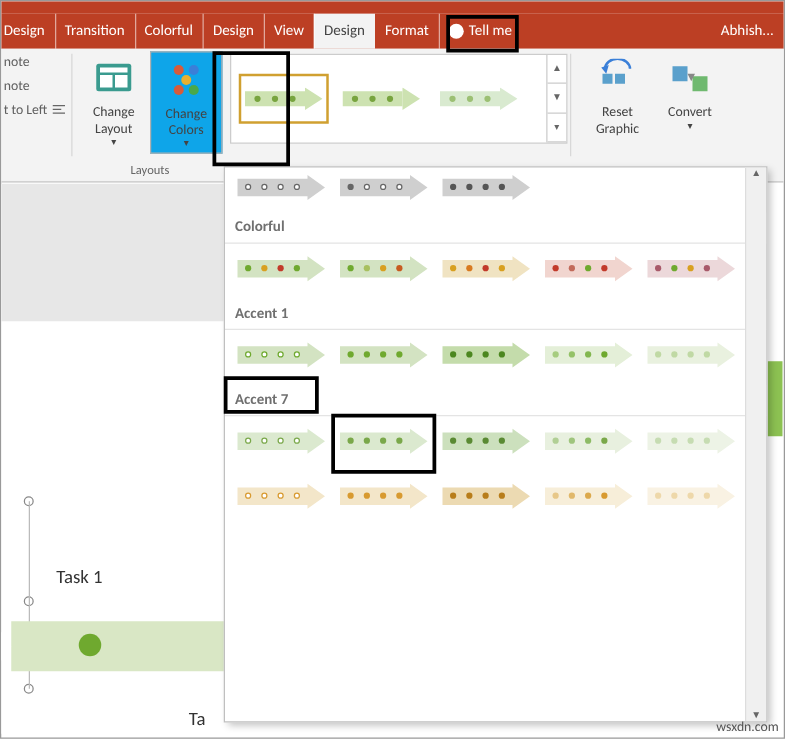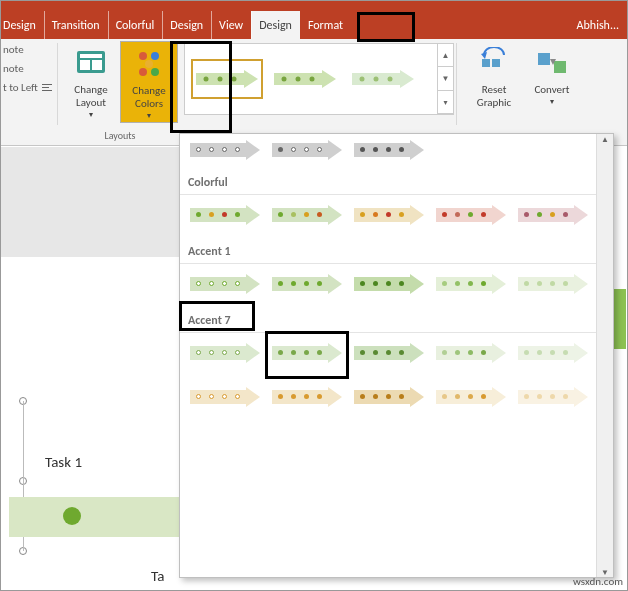--- a/index.html
+++ b/index.html
@@ -20,21 +20,21 @@
   .ribbon { height: 107px; background: #f3f3f3; border-bottom: 1px solid #c6c6c6; display: flex; position: relative; }
   .ribgroup { display: flex; flex-direction: column; align-items: center; padding: 2px 4px 0 4px; }
   .ribgroup .label { font-size: 10px; color: #666; margin-top: auto; padding-bottom: 3px; }
   .rg-sep { width:1px; background:#d8d8d8; margin:4px 0 20px 0;}
 
   .leftstub { width: 56px; padding:4px 2px; font-size:11px; color:#606060;}
   .leftstub div { margin-bottom:6px; white-space:nowrap;}
 
   .bigbtn { display:flex; flex-direction:column; align-items:center; width:58px; padding:2px 2px; font-size:11px; color:#444; cursor:pointer; text-align:center;}
   .bigbtn .ico { width:32px; height:32px; margin:4px 0;}
-  .bigbtn.active { background:#eab308; border:1px solid #b0b0b0;}
+  .bigbtn.active { background:#0ea5e9; border:1px solid #b0b0b0;}
   .caret { font-size:8px;}
 
   .style-gallery { width:270px; height:72px; background:#fff; border:1px solid #ccc; margin:4px 2px; position:relative; display:flex; align-items:center; padding:0 6px; gap:6px;}
   .style-gallery .scroll { position:absolute; right:0; top:0; width:16px; height:100%; border-left:1px solid #ccc; display:flex; flex-direction:column;}
   .style-gallery .scroll div{ flex:1; border-bottom:1px solid #ccc; font-size:8px; color:#666; display:flex; align-items:center; justify-content:center;}
   .style-gallery .sthumb { width:72px; height:40px; border:1px solid transparent; display:flex; align-items:center; justify-content:center;}
   .style-gallery .sthumb.sel { border:2px solid #d0a030;}
 
   
   .rgright { margin-left:4px;}
@@ -76,20 +76,24 @@
 <div class="titlebar"></div>
 
 <div class="tabs">
   <div class="tab">Design</div>
   <div class="tab">Transition</div>
   <div class="tab">Colorful</div>
   <div class="tab">Design</div>
   <div class="tab">View</div>
   <div class="tab active">Design</div>
   <div class="tab" style="border-left-color:transparent;">Format</div>
+  <div class="tab">
+      <span class="lightbulb"></span>
+      <span>Tell me</span>
+    </div>
   <div class="tab" style="margin-left:auto;border-left:none;">Abhish...</div>
 </div>
 
 <div class="highlight-box" style="left:356px; top:11px; width:58px; height:30px;"></div>
 
 <div class="ribbon">
   <div class="leftstub">
     <div>note</div>
     <div>note</div>
     <div style="display:flex;align-items:center;gap:4px;">

